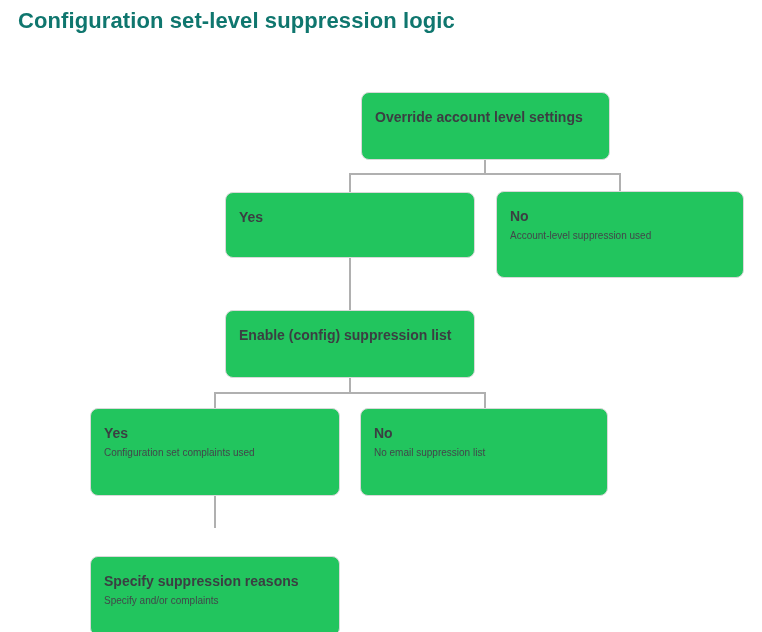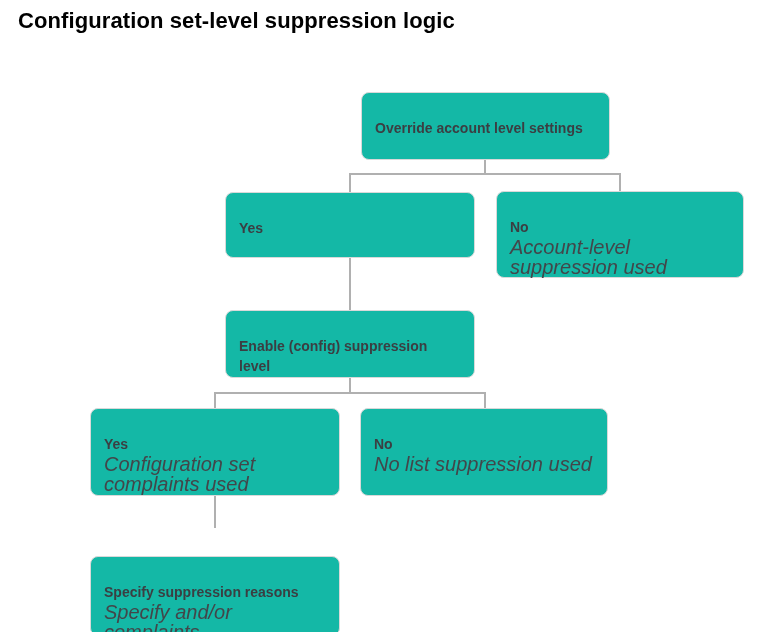--- a/index.html
+++ b/index.html
@@ -13,42 +13,41 @@
     height: 632px;
     background: #ffffff;
     overflow: hidden;
   }
   .page-title {
     position: absolute;
     left: 18px;
     top: 8px;
     font-size: 22px;
     font-weight: 700;
-    color: #000000;
+    color: #0f766e;
     letter-spacing: 0.1px;
   }
   .node {
     position: absolute;
-    background: #14b8a6;
+    background: #22c55e;
     border: 1px solid #d9d9d9;
     border-radius: 8px;
-    padding: 25px 13px;
+    padding: 14px 13px;
   }
   .node-title {
     font-size: 14px;
     font-weight: 700;
     color: #3b3e42;
     line-height: 20px;
   }
   .node-sub {
-    font-size: 20px;
+    font-size: 10px;
     font-weight: 400;
     color: #42464a;
     line-height: 20px;
-    font-style: italic;
   }
   .connector {
     position: absolute;
     background: #b0b0b0;
   }
   .connector.v { width: 2px; }
   .connector.h { height: 2px; }
 </style>
 </head>
 <body>
@@ -75,31 +74,31 @@
   <div class="node" style="left:225px; top:192px; width:250px; height:66px;">
     <div class="node-title">Yes</div>
   </div>
 
   <div class="node" style="left:496px; top:191px; width:248px; height:87px;">
     <div class="node-title">No</div>
     <div class="node-sub">Account-level suppression used</div>
   </div>
 
   <div class="node" style="left:225px; top:310px; width:250px; height:68px;">
-    <div class="node-title">Enable (config) suppression level</div>
+    <div class="node-title">Enable (config) suppression list</div>
   </div>
 
   <div class="node" style="left:90px; top:408px; width:250px; height:88px;">
     <div class="node-title">Yes</div>
     <div class="node-sub">Configuration set complaints used</div>
   </div>
 
   <div class="node" style="left:360px; top:408px; width:248px; height:88px;">
     <div class="node-title">No</div>
-    <div class="node-sub">No list suppression used</div>
+    <div class="node-sub">No email suppression list</div>
   </div>
 
   <div class="node" style="left:90px; top:556px; width:250px; height:80px;">
     <div class="node-title">Specify suppression reasons</div>
     <div class="node-sub">Specify and/or complaints</div>
   </div>
 
 </div>
 
 </body></html>

